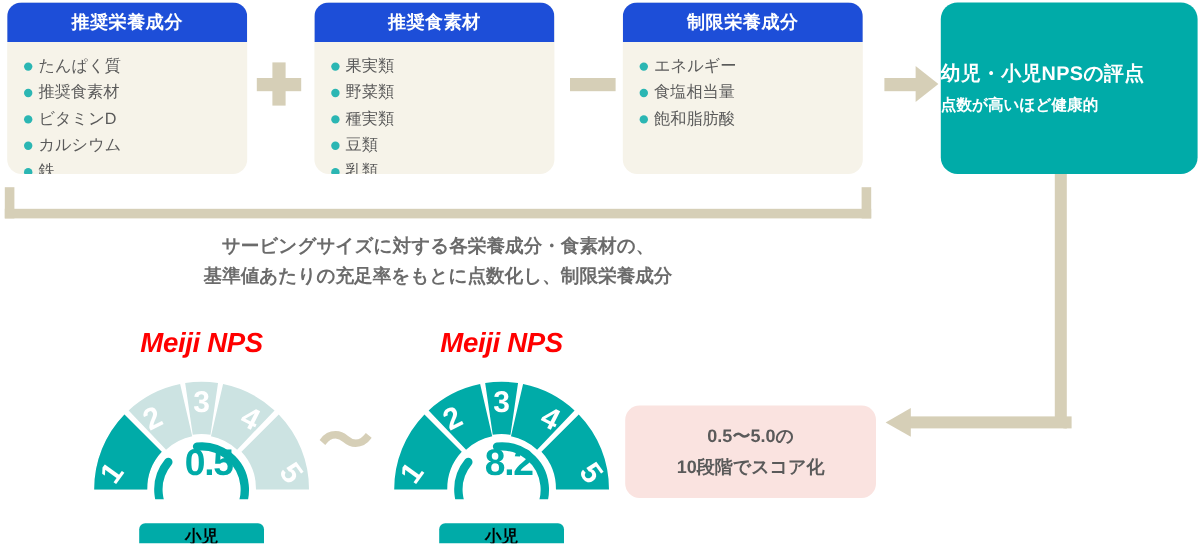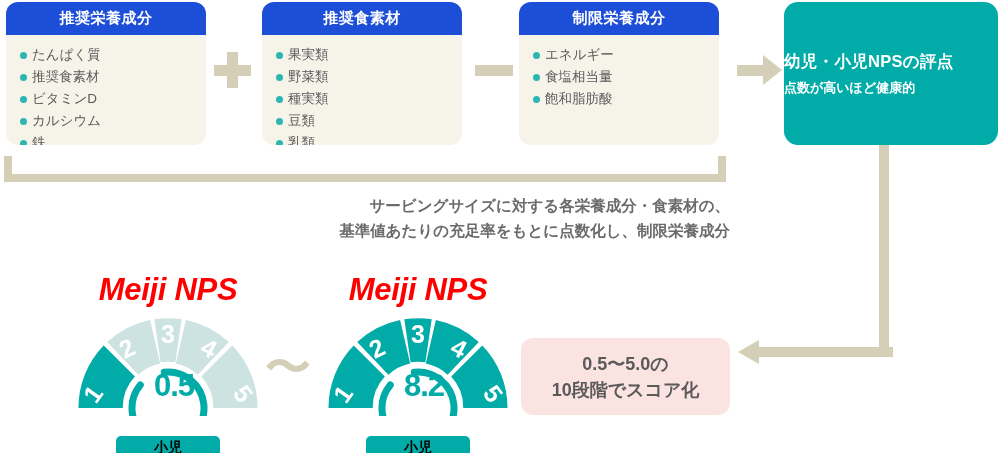--- a/index.html
+++ b/index.html
@@ -163,40 +163,40 @@
     right: 0; top: 0;
     width: 8px; height: 26px;
     background: #d6cfb7;
   }
 
   
   #formula {
     position: absolute;
     left: 0; top: 193px;
     width: 730px;
-    text-align: right;
+    text-align: center;
     color: #6b6b6b;
     font-size: 15.5px;
     font-weight: bold;
     line-height: 25px;
   }
 
   
   .gauge-block {
     position: absolute;
     width: 220px;
     height: 180px;
   }
   #gauge1 { left: 58px; top: 272px; }
   #gauge2 { left: 308px; top: 272px; }
 
   .gauge-title {
     text-align: center;
     color: #ff0000;
-    font-size: 31px;
+    font-size: 23px;
     font-weight: bold;
     font-style: italic;
     letter-spacing: -0.3px;
     height: 32px;
   }
   .gauge-svg-wrap {
     position: relative;
     width: 220px;
     height: 112px;
   }
@@ -237,21 +237,21 @@
   }
 
   
   #score-box {
     position: absolute;
     left: 521px; top: 338px;
     width: 209px; height: 77px;
     background: #fae3e0;
     border-radius: 12px;
     color: #5a5a5a;
-    font-size: 18px;
+    font-size: 15px;
     font-weight: bold;
     line-height: 26px;
     display: flex;
     flex-direction: column;
     align-items: center;
     justify-content: center;
     text-align: center;
   }
 
   

